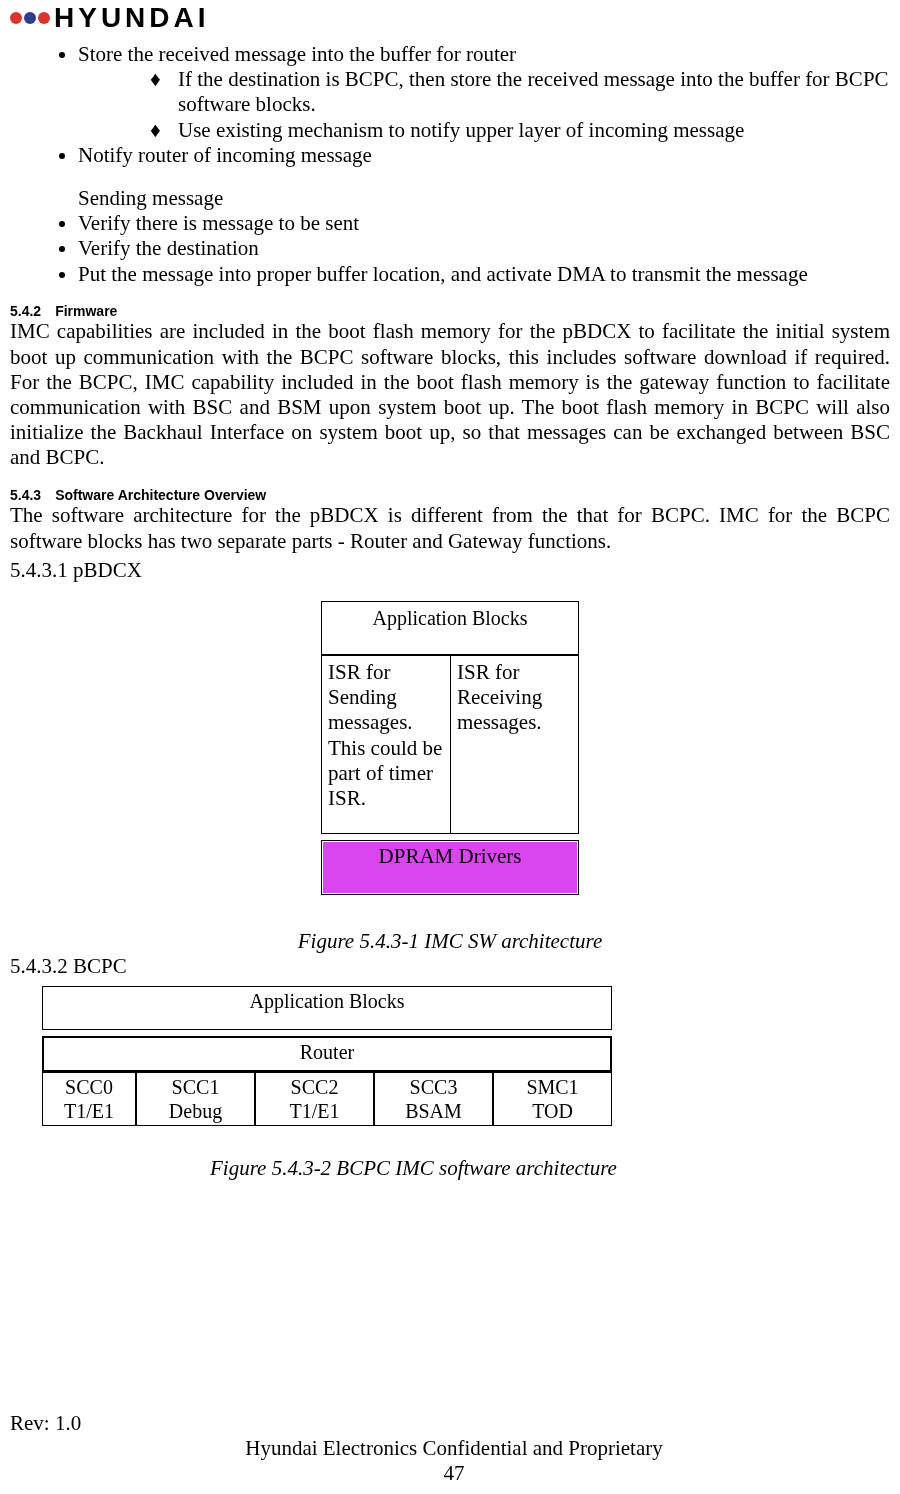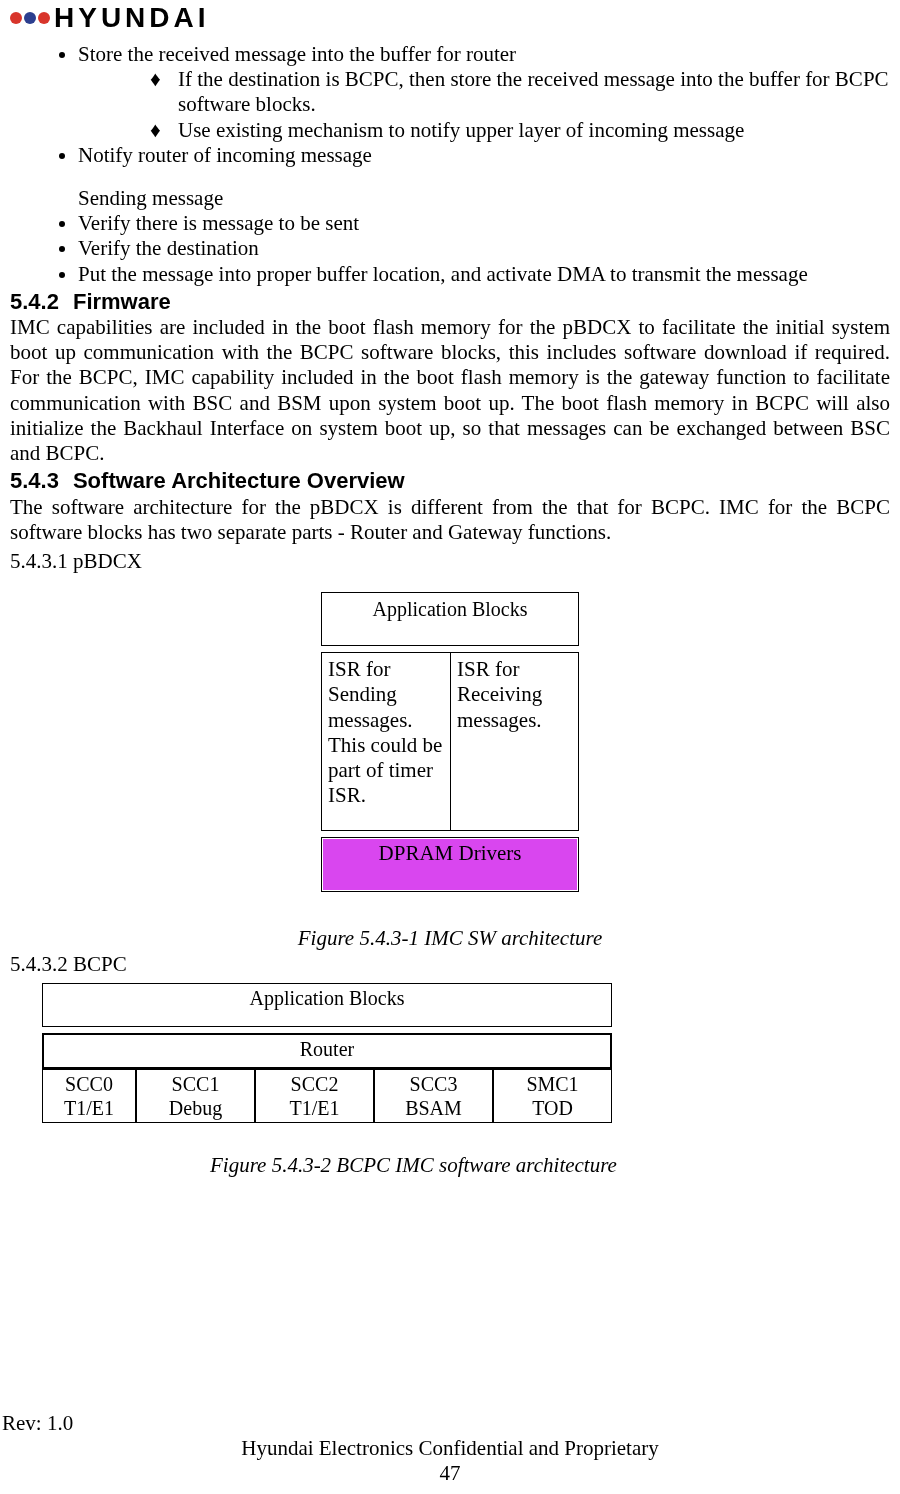--- a/index.html
+++ b/index.html
@@ -68,22 +68,22 @@
     top: 0;
   }
   .sub-head {
     font-weight: 400;
     padding-left: 68px;
     margin-top: 18px;
   }
   .h-num {
     font-family: Arial, Helvetica, sans-serif;
     font-weight: 700;
-    font-size: 22px;
-    margin-top: 2px;
+    font-size: 14px;
+    margin-top: 16px;
   }
   .h-num .gap { display:inline-block; width:14px; }
   .para {
     text-align: justify;
   }
   .h-sub {
     font-size: 21px;
     margin-top: 4px;
   }
   
@@ -95,21 +95,20 @@
     border: 1px solid #000;
     font-size: 20px;
     box-sizing: border-box;
   }
   .d1-app {
     text-align: center;
     padding: 4px 4px 24px 4px;
   }
   .d1-mid {
     display: flex;
-    margin-top: 6px;
   }
   .d1-mid .cell {
     border:1px solid #000;
     padding: 4px 6px 22px 6px;
     box-sizing: border-box;
   }
   .d1-left { width: 50%; border-right: none !important; }
   .d1-right { width: 50%; }
   .d1-dp-wrap {
     border:1px solid #000;
@@ -144,20 +143,21 @@
     text-align:center;
     padding:2px 0 2px 0;
     flex:1 1 0;
   }
   .d2-cell + .d2-cell { border-left: 1px solid #000; }
   .d2-cell.first { flex:0 0 92px; }
   .footer {
     position: absolute;
     left: 0; right: 0; bottom: 8px;
     font-size: 21px;
+    padding-left: 8px;
   }
   .footer .rev { padding-left: 2px; }
   .footer .center1, .footer .center2 { text-align: center; }
 </style>
 </head>
 <body>
 
 <div class="page">
 
   <div class="logo-row">

